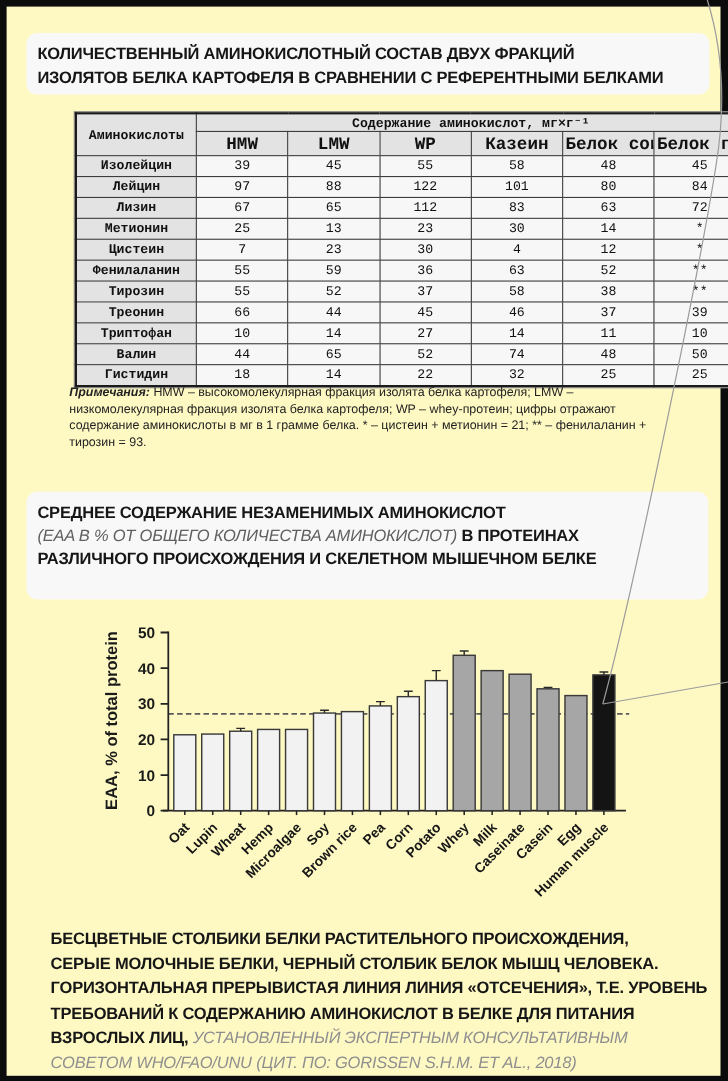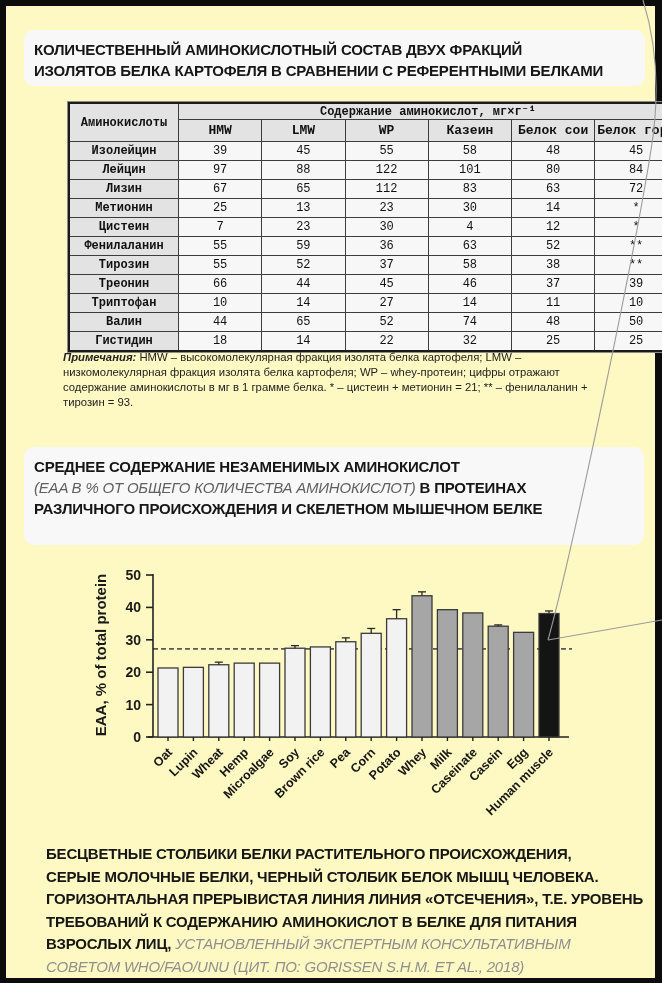--- a/index.html
+++ b/index.html
@@ -38,21 +38,21 @@
     box-shadow:0 0 0 1px #8a8a8a;
   }
   #aa-table th,#aa-table td{
     border:1px solid #3d3d3d;text-align:center;vertical-align:middle;
     padding:0 2px;overflow:hidden;white-space:nowrap;
   }
   #aa-table th{background:#e3e3e3;font-weight:700;}
   #aa-table td.name{background:#e3e3e3;font-weight:700;height:18px;}
   #aa-table td.val{background:#f7f7f7;font-weight:400;}
   #aa-table tr.h1 th{height:15px;font-size:12px;}
-  #aa-table tr.h2 th{height:21px;font-size:13px;}
+  #aa-table tr.h2 th{height:21px;font-size:16px;}
 
   
   #notes{
     position:absolute;left:57px;top:344px;width:556px;
     font-family:Liberation Sans, sans-serif;font-size:11.3px;line-height:15px;color:#222;
   }
   #notes .lbl{font-weight:700;font-style:italic;}
 
   
   #chart-svg{position:absolute;left:85px;top:548px;}

